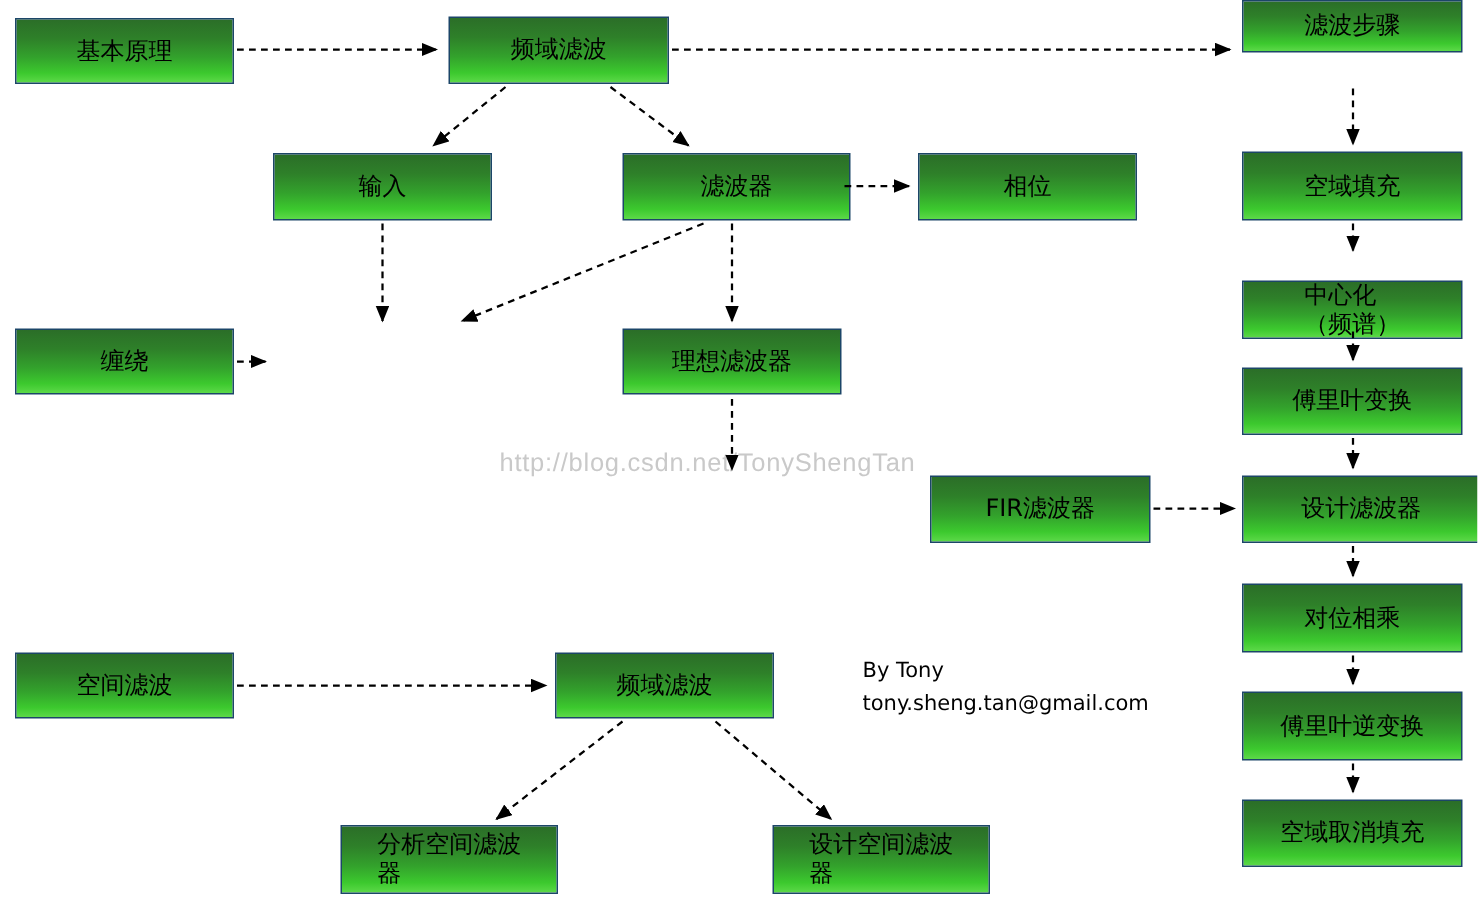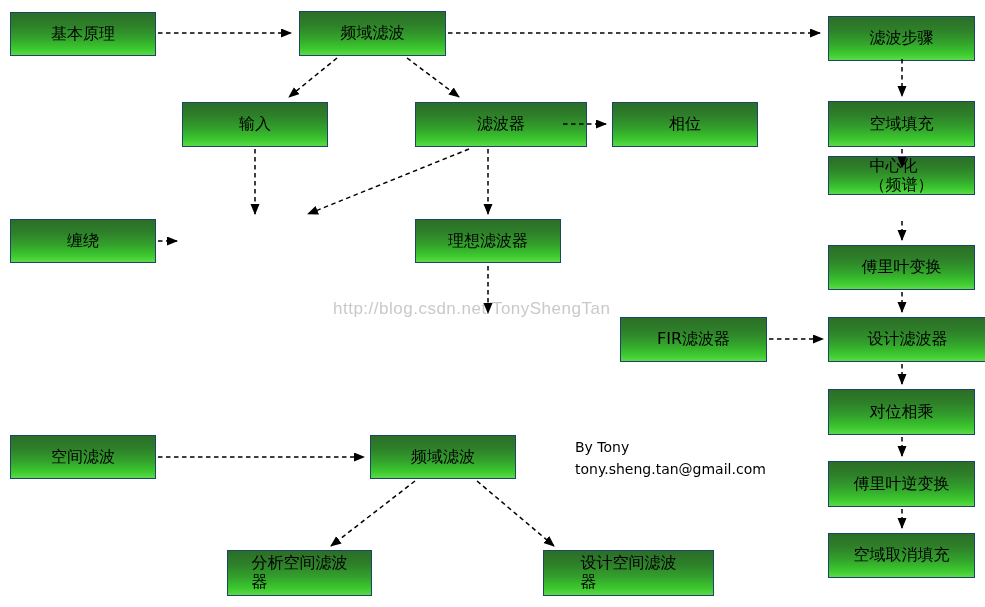--- a/index.html
+++ b/index.html
@@ -44,47 +44,47 @@
 </style>
 </head>
 <body>
 
 <div class="canvas">
 
   <div class="watermark">http://blog.csdn.net/TonyShengTan</div>
 
   <div class="node" style="left:10px;top:12px;width:146px;height:44px">基本原理</div>
   <div class="node" style="left:299px;top:11px;width:147px;height:45px">频域滤波</div>
-  <div class="node" style="left:828px;top:16px;width:147px;height:45px">滤波步骤</div>
+  <div class="node" style="left:828px;top:0;width:147px;height:35px">滤波步骤</div>
 
   <div class="node" style="left:182px;top:102px;width:146px;height:45px">输入</div>
-  <div class="node" style="left:415px;top:102px;width:172px;height:45px">滤波器</div>
+  <div class="node" style="left:415px;top:102px;width:152px;height:45px">滤波器</div>
   <div class="node" style="left:612px;top:102px;width:146px;height:45px">相位</div>
   <div class="node" style="left:828px;top:101px;width:147px;height:46px">空域填充</div>
 
-  <div class="node" style="left:828px;top:156px;width:147px;height:39px">中心化
+  <div class="node" style="left:828px;top:187px;width:147px;height:39px">中心化
 （频谱）</div>
 
   <div class="node" style="left:10px;top:219px;width:146px;height:44px">缠绕</div>
   <div class="node" style="left:415px;top:219px;width:146px;height:44px">理想滤波器</div>
   <div class="node" style="left:828px;top:245px;width:147px;height:45px">傅里叶变换</div>
 
   <div class="node" style="left:620px;top:317px;width:147px;height:45px">FIR滤波器</div>
   <div class="node" style="left:828px;top:317px;width:159px;height:45px">设计滤波器</div>
 
   <div class="node" style="left:828px;top:389px;width:147px;height:46px">对位相乘</div>
 
   <div class="node" style="left:10px;top:435px;width:146px;height:44px">空间滤波</div>
   <div class="node" style="left:370px;top:435px;width:146px;height:44px">频域滤波</div>
   <div class="node" style="left:828px;top:461px;width:147px;height:46px">傅里叶逆变换</div>
 
   <div class="node" style="left:828px;top:533px;width:147px;height:45px">空域取消填充</div>
   <div class="node" style="left:227px;top:550px;width:145px;height:46px">分析空间滤波
 器</div>
-  <div class="node" style="left:543px;top:550px;width:171px;height:46px">设计空间滤波
+  <div class="node" style="left:515px;top:550px;width:145px;height:46px">设计空间滤波
 器</div>
 
   <div class="credit">
     <div>By Tony</div>
     <div>tony.sheng.tan@gmail.com</div>
   </div>
 
   <svg class="edges" viewBox="0 0 985 607" xmlns="http://www.w3.org/2000/svg">
     <defs>
       <marker id="ah" markerUnits="userSpaceOnUse" markerWidth="12" markerHeight="10" refX="10" refY="4.5" orient="auto">

